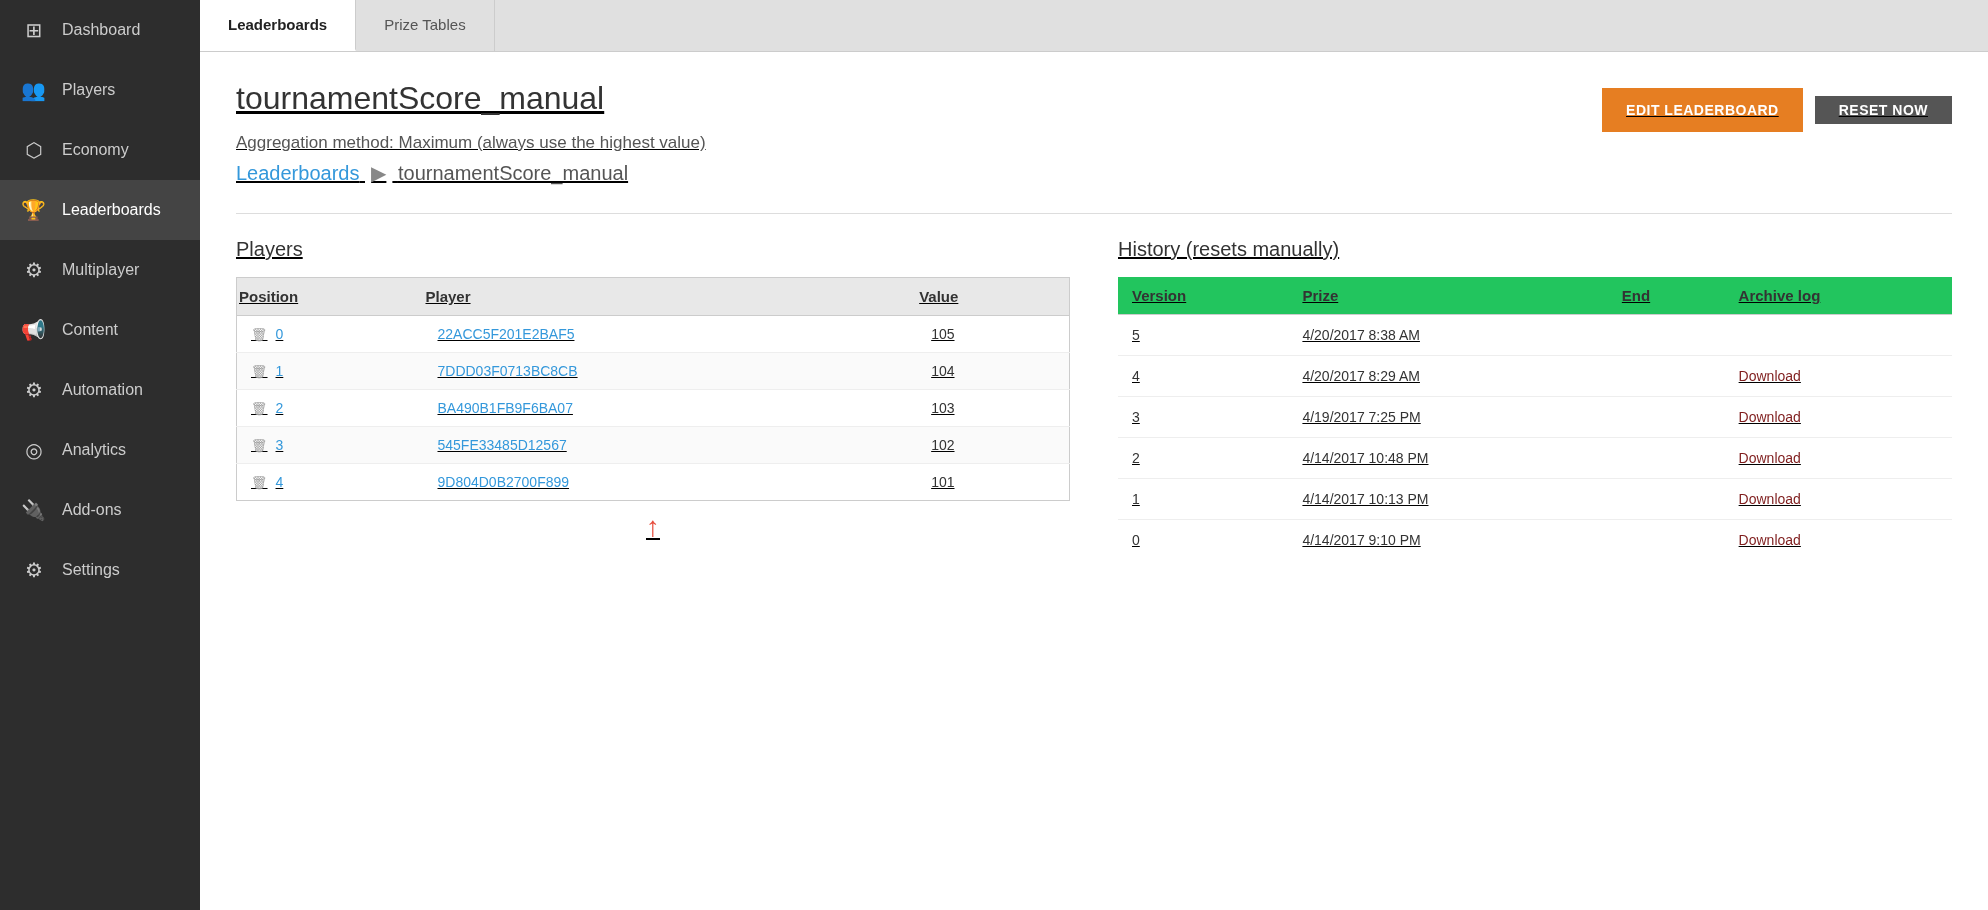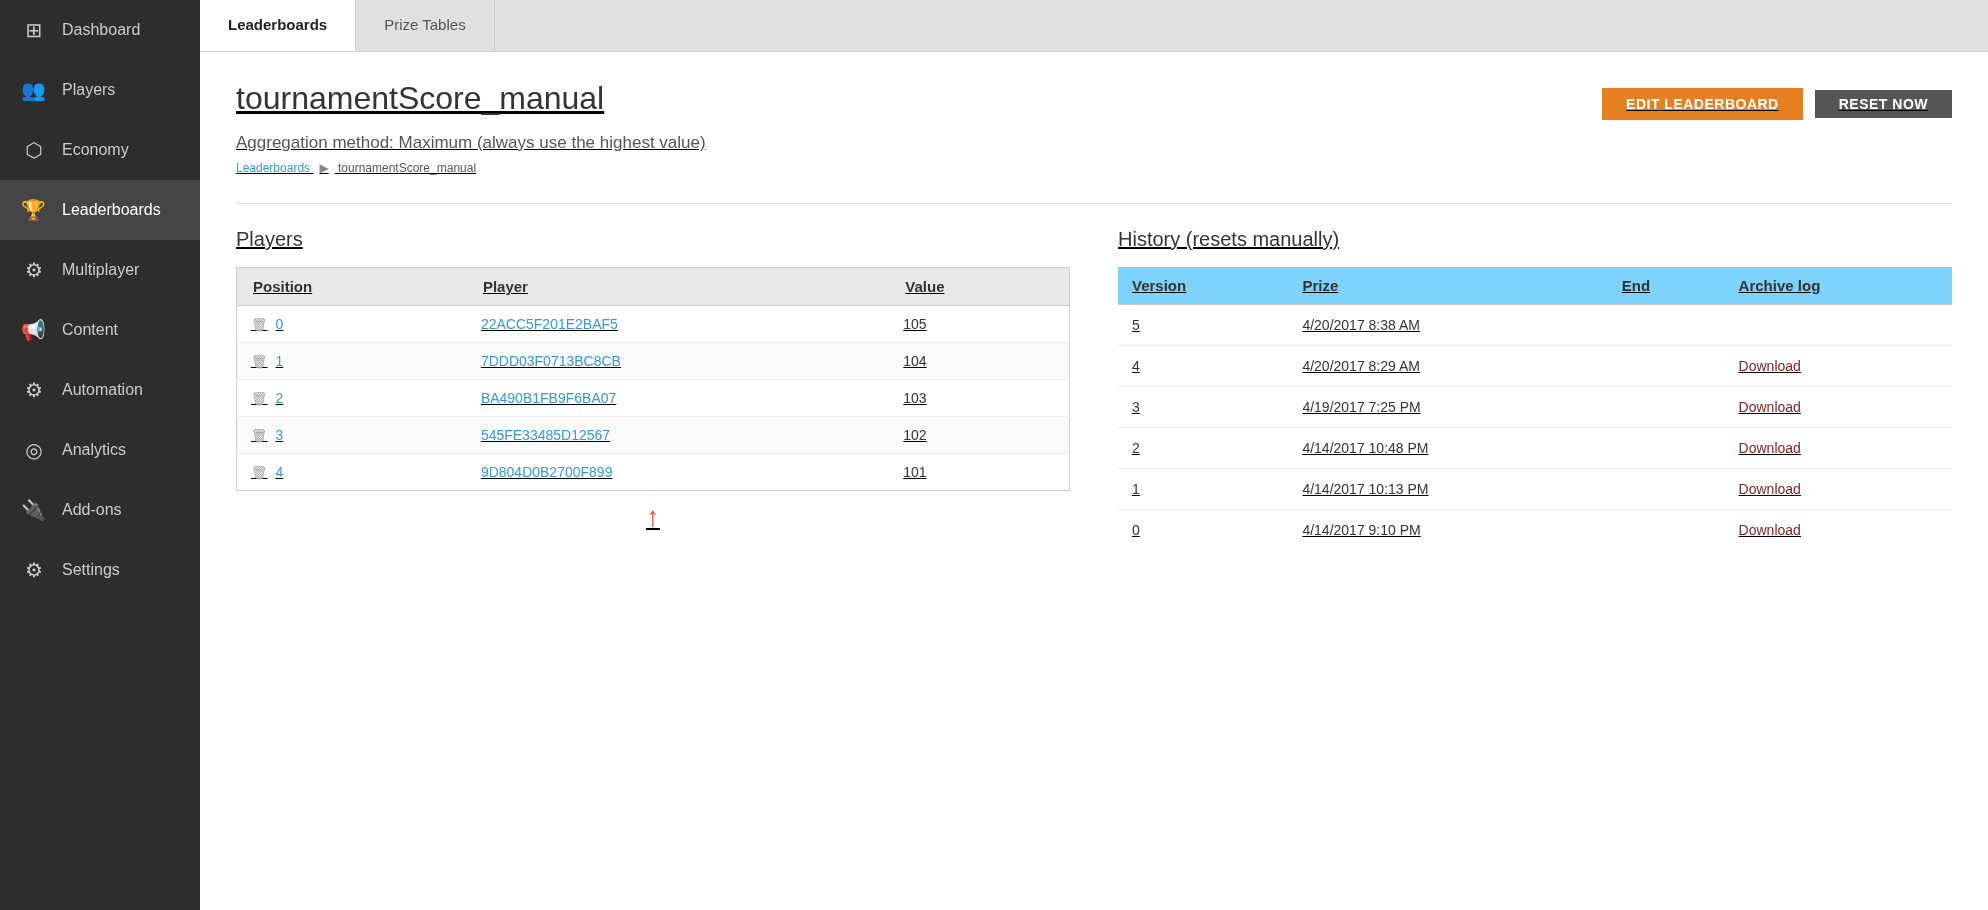--- a/index.html
+++ b/index.html
@@ -86,42 +86,42 @@
       display: flex;
       gap: 12px;
       align-items: center;
       flex-shrink: 0;
       margin-top: 8px;
     }
     .btn-edit {
       background: #e67e22;
       color: #fff;
       border: none;
-      padding: 8px 24px;
+      padding: 14px 24px;
       font-size: 14px;
       font-weight: 700;
       letter-spacing: 0.5px;
       cursor: pointer;
       text-transform: uppercase;
     }
     .btn-reset {
       background: #555;
       color: #fff;
       border: none;
       padding: 6px 24px;
       font-size: 14px;
       font-weight: 700;
       letter-spacing: 0.5px;
       cursor: pointer;
       text-transform: uppercase;
     }
 
     
     .breadcrumb {
-      font-size: 12px;
+      font-size: 20px;
       color: #555;
       margin-top: 8px;
       margin-bottom: 28px;
     }
     .breadcrumb a {
       color: #3498db;
       text-decoration: none;
     }
     .breadcrumb-sep { margin: 0 6px; color: #888; }
 
@@ -145,21 +145,21 @@
     }
 
     
     .players-table {
       width: 100%;
       border-collapse: collapse;
       border: 1px solid #ccc;
     }
     .players-table th {
       background: #e8e8e8;
-      padding: 10px 16px;
+      padding: 10px 2px;
       text-align: left;
       font-size: 15px;
       font-weight: 600;
       color: #333;
       border-bottom: 1px solid #ccc;
     }
     .players-table td {
       padding: 10px 14px;
       font-size: 14px;
       color: #333;
@@ -178,21 +178,21 @@
       color: #e74c3c;
       font-size: 28px;
     }
 
     
     .history-table {
       width: 100%;
       border-collapse: collapse;
     }
     .history-table th {
-      background: #7dd3fc;
+      background: #22c55e;
       padding: 10px 14px;
       text-align: left;
       font-size: 15px;
       font-weight: 600;
       color: #333;
       border-bottom: 1px solid #ccc;
     }
     .history-table td {
       padding: 12px 14px;
       font-size: 14px;

